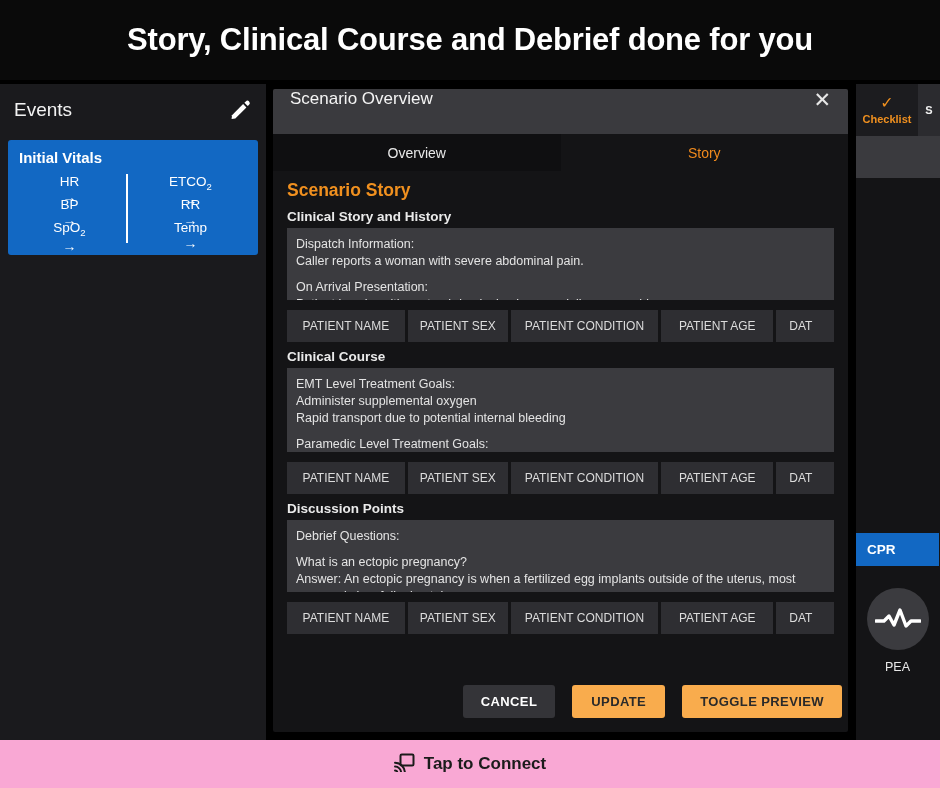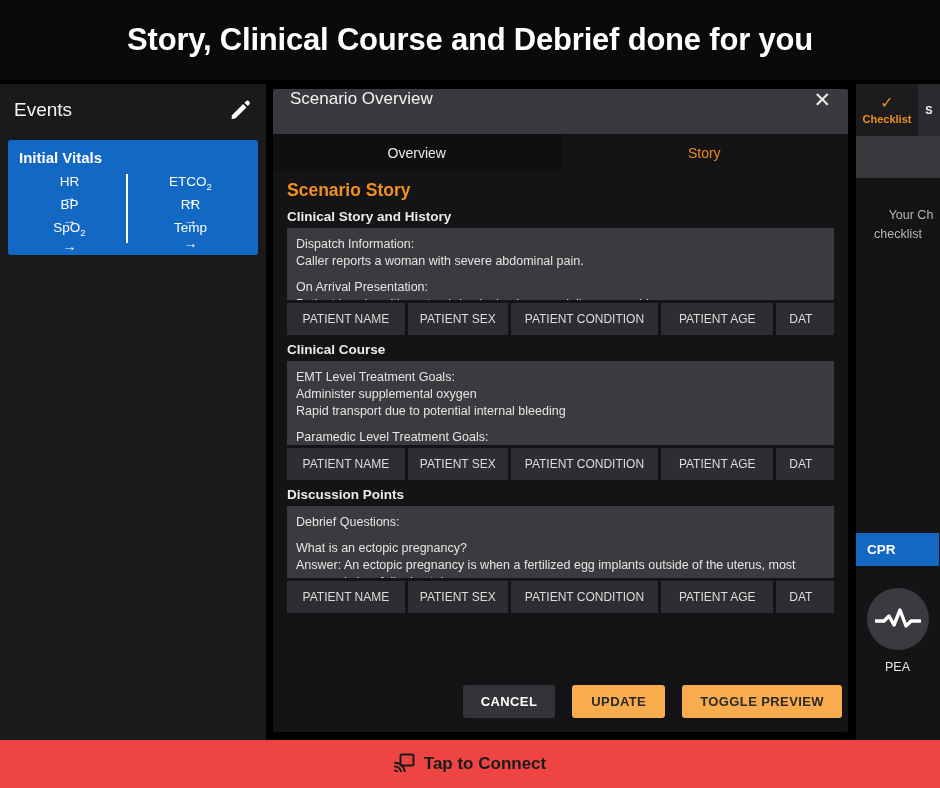--- a/index.html
+++ b/index.html
@@ -79,21 +79,21 @@
     background: #3b3b3f; color: #e4e4e4; font-size: 12.5px; line-height: 1.35;
     padding: 8px 9px; overflow: hidden;
   }
   .tb-1 { height: 72px; }
   .tb-2 { height: 84px; }
   .tb-3 { height: 72px; }
   .tb-para { margin-bottom: 9px; }
   .tb-para:last-child { margin-bottom: 0; }
 
   .col-chips {
-    display: flex; gap: 3px; background: #141416; padding-top: 3px;
+    display: flex; gap: 3px; background: #141416; padding-top: 10px;
   }
   .chip {
     background: #2e2e32; color: #dcdcdc; font-size: 12px; height: 32px;
     display: flex; align-items: center; justify-content: center;
     white-space: nowrap; overflow: hidden;
   }
   .chip.c0 { width: 124px; }
   .chip.c1 { width: 105px; }
   .chip.c2 { width: 155px; }
   .chip.c3 { width: 118px; }
@@ -144,21 +144,21 @@
   .cpr-body { padding-top: 22px; text-align: center; }
   .ecg-circle {
     width: 62px; height: 62px; border-radius: 50%; background: #3b3b3f;
     margin: 0 auto; display: flex; align-items: center; justify-content: center;
   }
   .pea-label { color: #e8e8e8; font-size: 12.5px; margin-top: 10px; }
 
   
   .connect-bar {
     position: absolute; left: 0; bottom: 0; width: 940px; height: 48px;
-    background: #ef4444; display: flex; align-items: center; justify-content: center;
+    background: #f9a8d4; display: flex; align-items: center; justify-content: center;
     gap: 9px;
   }
   .connect-label { color: #1b1b1b; font-size: 17px; font-weight: bold; }
 </style>
 </head>
 <body>
 
 <div class="app">
 
   <div class="banner">
@@ -288,24 +288,20 @@
     <div class="right-tabs">
       <div class="rtab checklist">
         <span class="check">✓</span>
         <span class="rlabel">Checklist</span>
       </div>
       <div class="rtab second">
         <span class="rlabel">S</span>
       </div>
     </div>
     <div class="right-subbar"></div>
-    <div class="right-content">
-      <div class="ln ln1">Your Ch</div>
-      <div class="ln">checklist</div>
-    </div>
 
     <div class="cpr-block">
       <div class="cpr-header">CPR</div>
       <div class="cpr-body">
         <div class="ecg-circle">
           <svg width="46" height="26" viewBox="0 0 46 26">
             <polyline points="1,15 9,15 14,10 19,19 25,4 31,20 36,15 45,15" fill="none" stroke="#ffffff" stroke-width="3.4" stroke-linejoin="round" stroke-linecap="round"></polyline>
           </svg>
         </div>
         <div class="pea-label">PEA</div>

